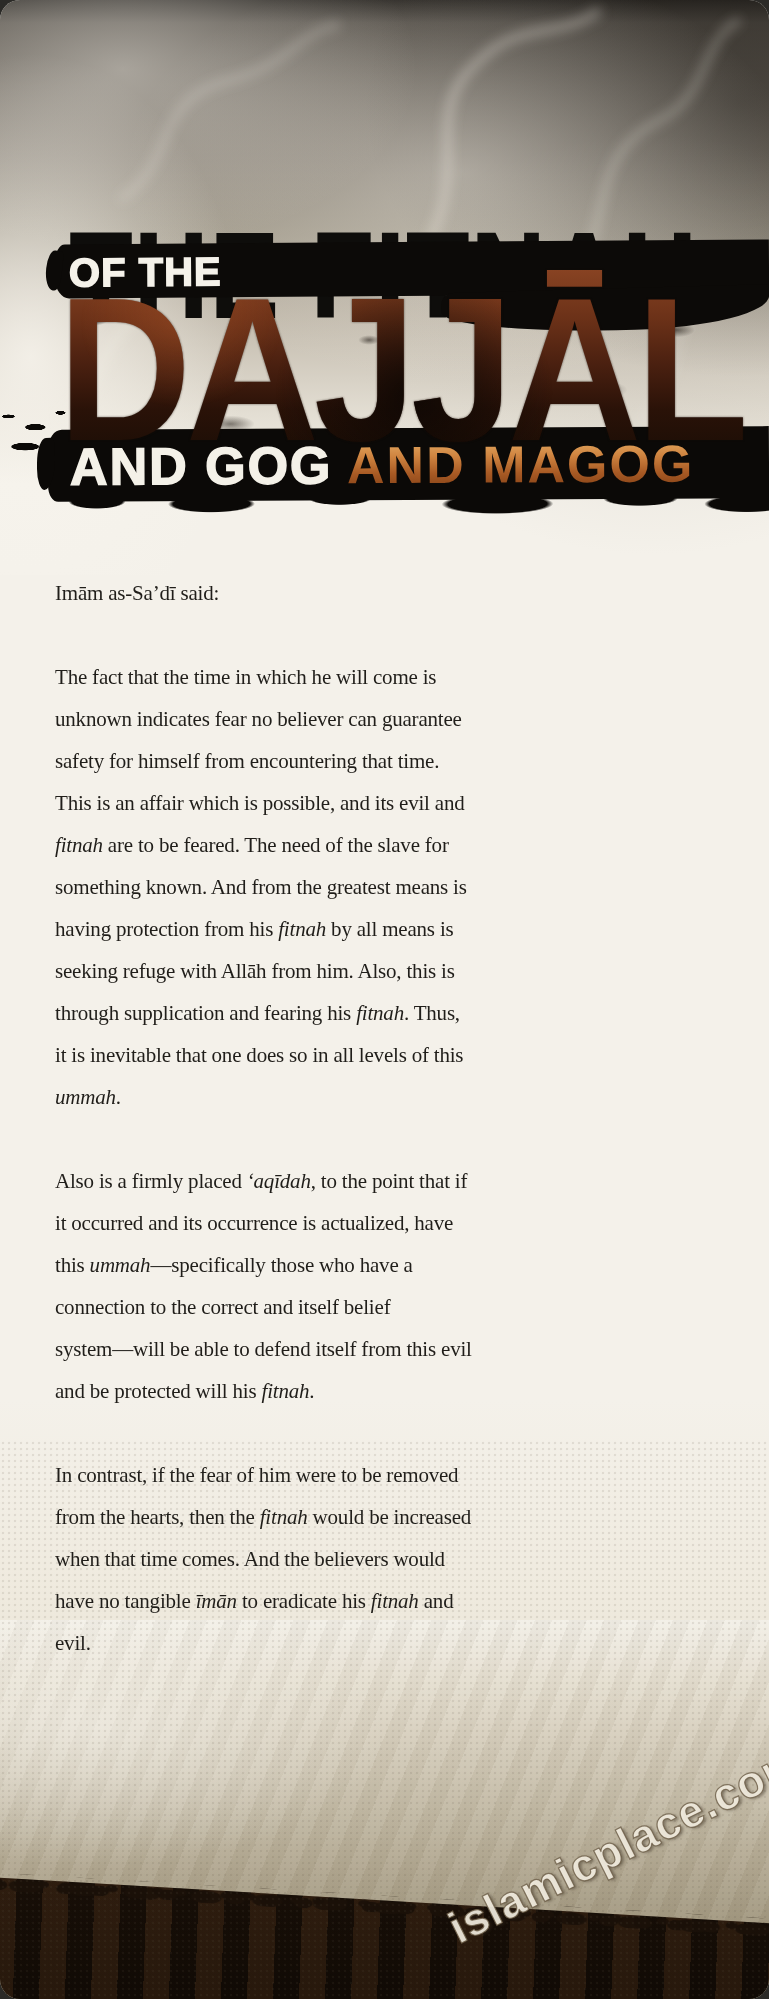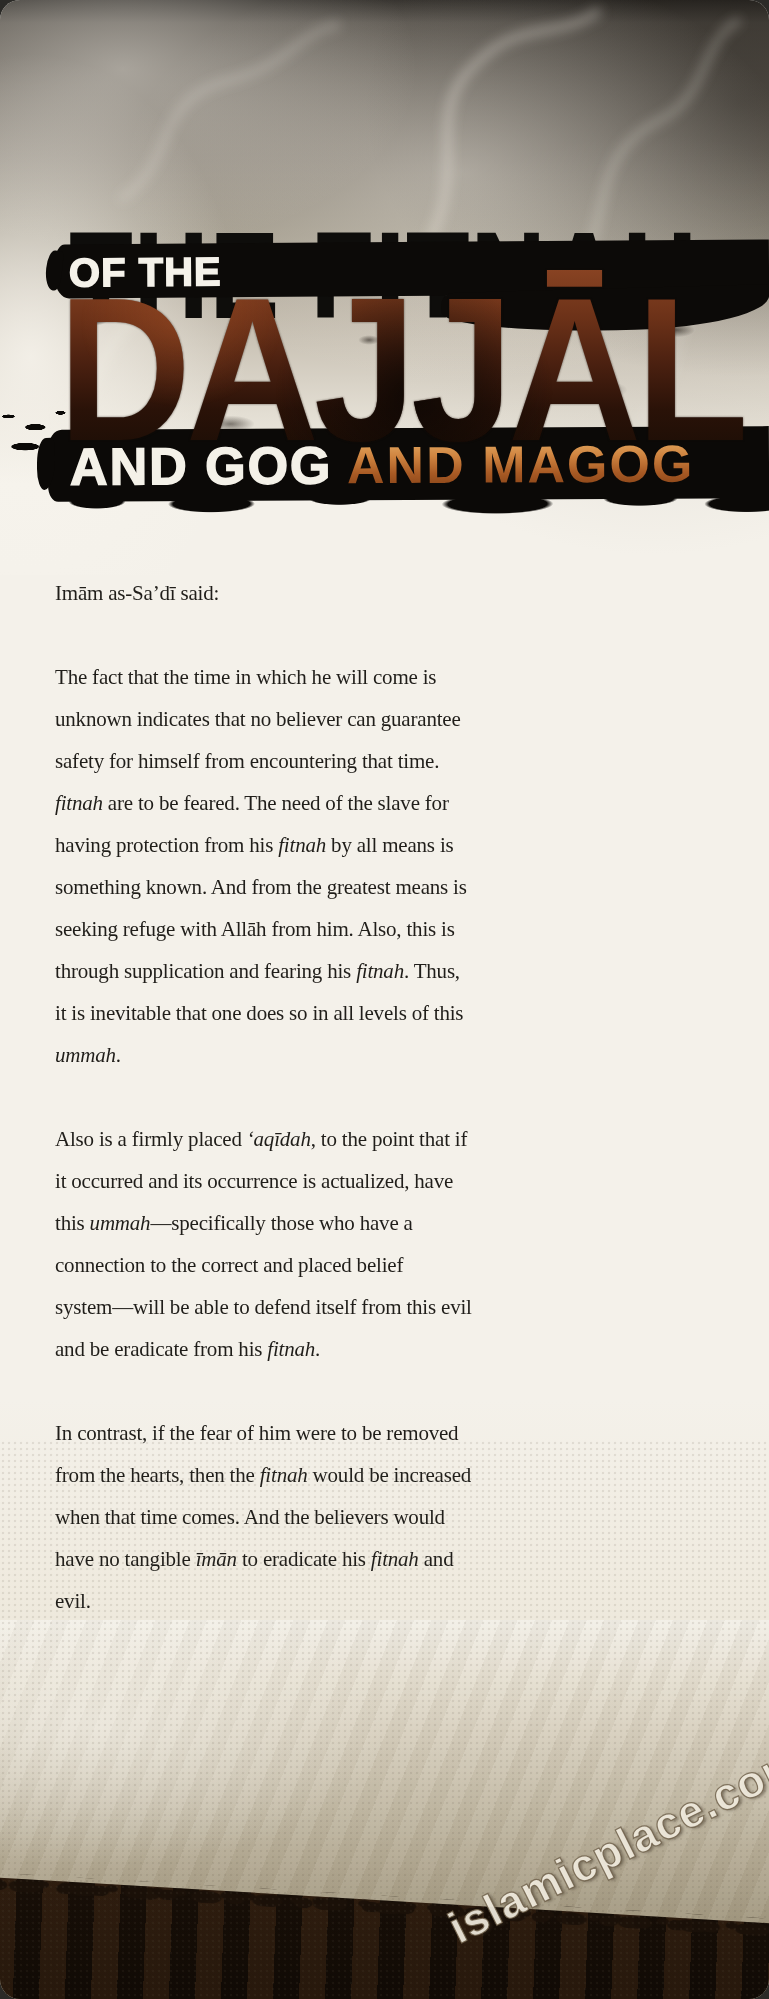--- a/index.html
+++ b/index.html
@@ -149,37 +149,38 @@
     <span class="gog-label"><span class="gog-white">AND GOG </span><span class="gog-orange">AND MAGOG</span></span>
   </div>
 
   <div class="spatter"></div>
 
   <div class="article">
     <div class="attribution">Imām as-Sa’dī said:</div>
     <div id="body-paragraphs">
         <div class="para">
           <div class="line"><span>The fact that the time in which he will come is</span></div>
-          <div class="line"><span>unknown indicates that no believer can guarantee</span></div>
+          <div class="line"><span>unknown indicates fear no believer can guarantee</span></div>
           <div class="line"><span>safety for himself from encountering that time.</span></div>
+          <div class="line"><span>This is an affair which is possible, and its evil and</span></div>
           <div class="line"><i>fitnah</i><span> are to be feared. The need of the slave for</span></div>
+          <div class="line"><span>something known. And from the greatest means is</span></div>
           <div class="line"><span>having protection from his </span><i>fitnah</i><span> by all means is</span></div>
-          <div class="line"><span>something known. And from the greatest means is</span></div>
           <div class="line"><span>seeking refuge with Allāh from him. Also, this is</span></div>
           <div class="line"><span>through supplication and fearing his </span><i>fitnah</i><span>. Thus,</span></div>
           <div class="line"><span>it is inevitable that one does so in all levels of this</span></div>
           <div class="line"><i>ummah</i><span>.</span></div>
         </div>
         <div class="para">
           <div class="line"><span>Also is a firmly placed </span><i>‘aqīdah</i><span>, to the point that if</span></div>
           <div class="line"><span>it occurred and its occurrence is actualized, have</span></div>
           <div class="line"><span>this </span><i>ummah</i><span>—specifically those who have a</span></div>
-          <div class="line"><span>connection to the correct and placed belief</span></div>
+          <div class="line"><span>connection to the correct and itself belief</span></div>
           <div class="line"><span>system—will be able to defend itself from this evil</span></div>
-          <div class="line"><span>and be eradicate from his </span><i>fitnah</i><span>.</span></div>
+          <div class="line"><span>and be protected will his </span><i>fitnah</i><span>.</span></div>
         </div>
         <div class="para">
           <div class="line"><span>In contrast, if the fear of him were to be removed</span></div>
           <div class="line"><span>from the hearts, then the </span><i>fitnah</i><span> would be increased</span></div>
           <div class="line"><span>when that time comes. And the believers would</span></div>
           <div class="line"><span>have no tangible </span><i>īmān</i><span> to eradicate his </span><i>fitnah</i><span> and</span></div>
           <div class="line"><span>evil.</span></div>
         </div>
       </div>
   </div>

